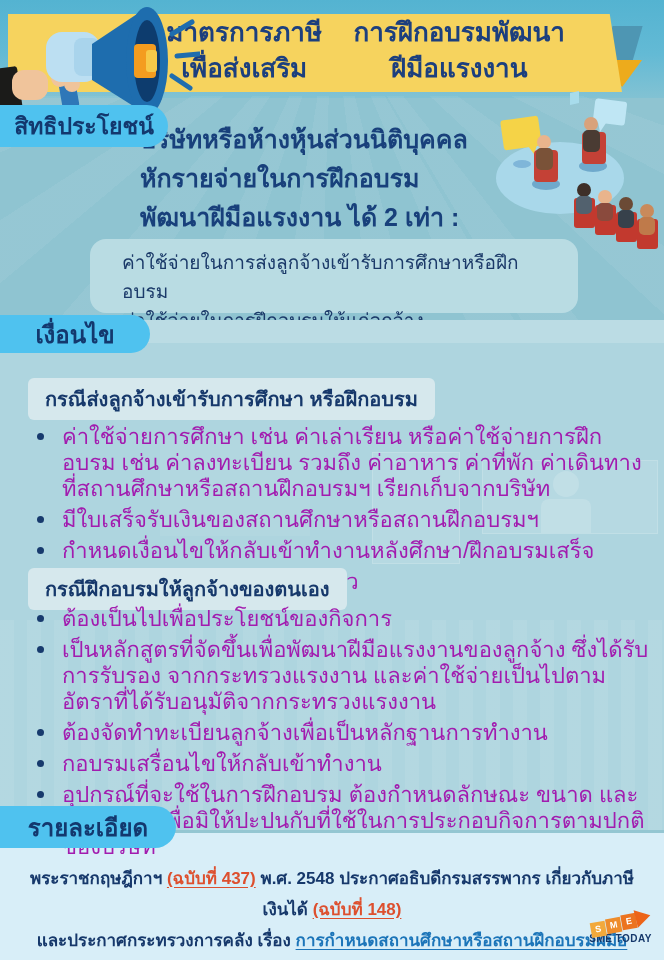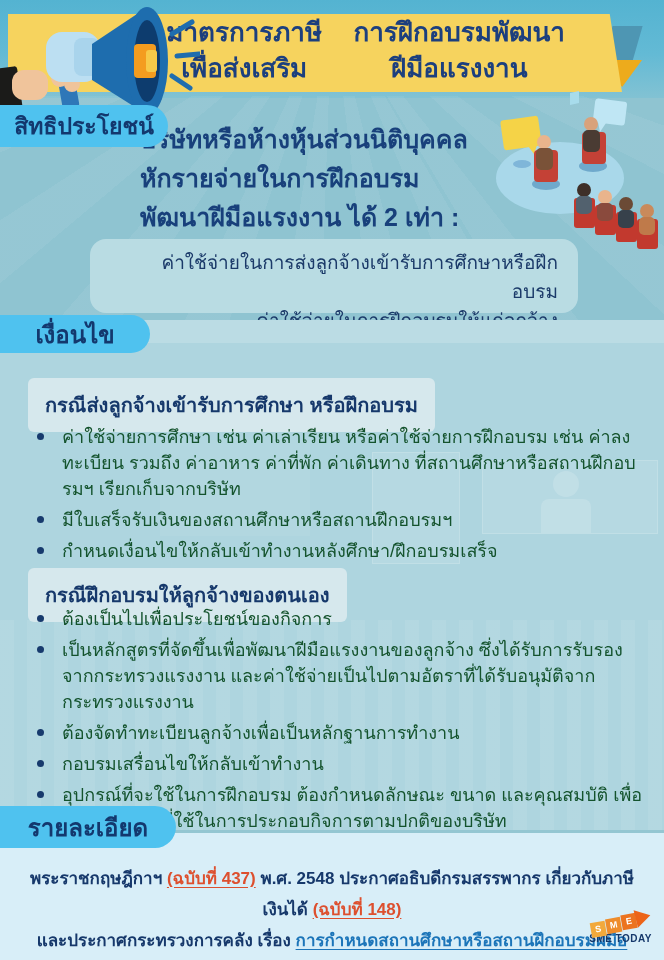--- a/index.html
+++ b/index.html
@@ -31,45 +31,45 @@
   .badge-benefits { top:105px; width:168px; height:42px; font-size:23px;text-align:right; }
   .badge-conditions { top:315px; width:150px; height:38px; font-size:24px; }
   .badge-details { top:806px; width:176px; height:42px; font-size:24px; }
 
   
   .benefit-head { position:absolute; left:140px; top:120px; width:374px; text-align:left;
     color:#18407B; font-weight:bold; font-size:25px; line-height:39px; z-index:3; }
   .seminar { position:absolute; right:-2px; top:98px; width:178px; height:152px; z-index:2; }
   .expense-box { position:absolute; left:90px; top:239px; width:488px; height:74px;
     background:#B9DCE3; border-radius:16px; padding:9px 20px 0 32px;
-    color:#1B3A69; font-size:19px; line-height:29px;text-align:right; }
+    color:#1B3A69; font-size:19px; line-height:29px; }
 
   
   .panel { position:absolute; left:0; top:320px; width:664px; height:510px; background:#AED5DF; }
   .panel-band { position:absolute; left:0; top:0; width:664px; height:23px;
     background:rgba(255,255,255,0.17); }
   .wm { position:absolute; background:rgba(255,255,255,0.10); border:1px solid rgba(255,255,255,0.16); }
   .wm-a { left:372px; top:132px; width:88px; height:112px; }
   .wm-b { left:482px; top:140px; width:176px; height:74px; }
   .wm-b::before { content:""; position:absolute; left:70px; top:10px; width:26px; height:26px;
     border-radius:50%; background:rgba(255,255,255,0.16); }
   .wm-b::after { content:""; position:absolute; left:58px; top:38px; width:50px; height:34px;
     border-radius:8px 8px 0 0; background:rgba(255,255,255,0.16); }
   .wm-c { left:160px; top:120px; width:150px; height:96px; background:rgba(255,255,255,0.05); border:none; }
   .wm-city { left:0; top:300px; width:664px; height:210px; border:none;
     background:repeating-linear-gradient(90deg, rgba(255,255,255,0.07) 0 14px, rgba(255,255,255,0) 14px 27px); }
   .case-title { position:absolute; left:28px; display:inline-block; background:#D6E8ED;
-    border-radius:6px; padding:11px 17px; color:#16386B; font-weight:bold; font-size:20px; z-index:2; }
+    border-radius:6px; padding:5px 17px; color:#16386B; font-weight:bold; font-size:20px; z-index:2; }
   .case1-title { top:58px; }
   .case2-title { top:248px;text-align:center; }
   .blist { position:absolute; left:28px; right:12px; list-style:none; z-index:2; }
   .blist1 { top:104px; }
   .blist2 { top:286px; }
   .blist li { position:relative; padding-left:34px; margin-bottom:5px;
-    color:#14532d; font-size:18px; line-height:26px; }
+    color:#a21caf; font-size:22px; line-height:26px; }
   .blist li::before { content:""; position:absolute; left:9px; top:9px; width:7px; height:7px;
     border-radius:50%; background:#173A6D; }
 
   
   .footer { position:absolute; left:0; top:830px; width:664px; height:164px;
     background:#D8EEF8; border-top:3px solid #94C6D2; }
   .footer-text { position:absolute; left:0; top:30px; width:664px; padding:0 22px;
     text-align:center; color:#16386B; font-size:17px; line-height:31px; font-weight:bold; }
   .lnk { cursor:pointer; text-decoration:underline; text-underline-offset:3px; }
   .lnk-red { color:#DD4F2E; }

